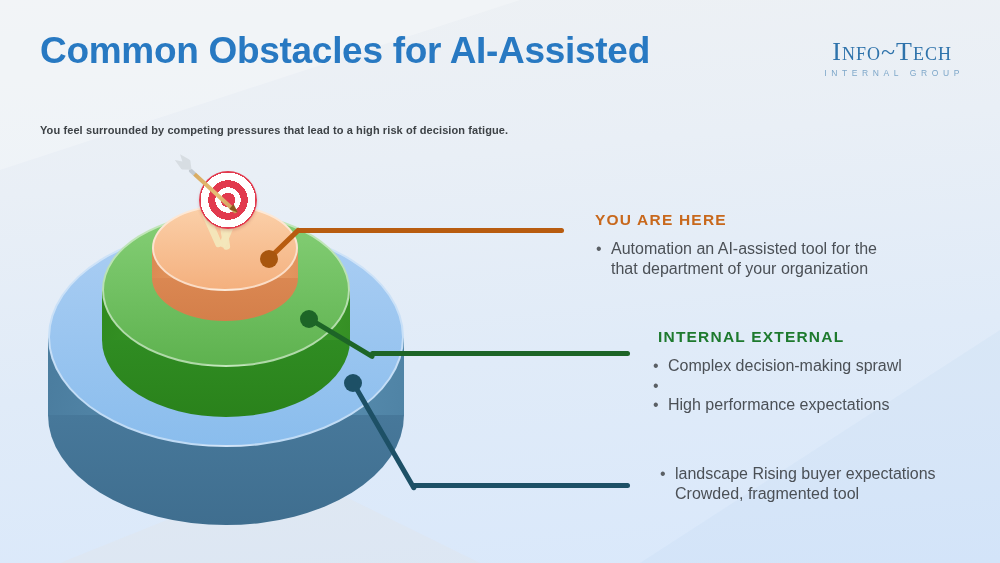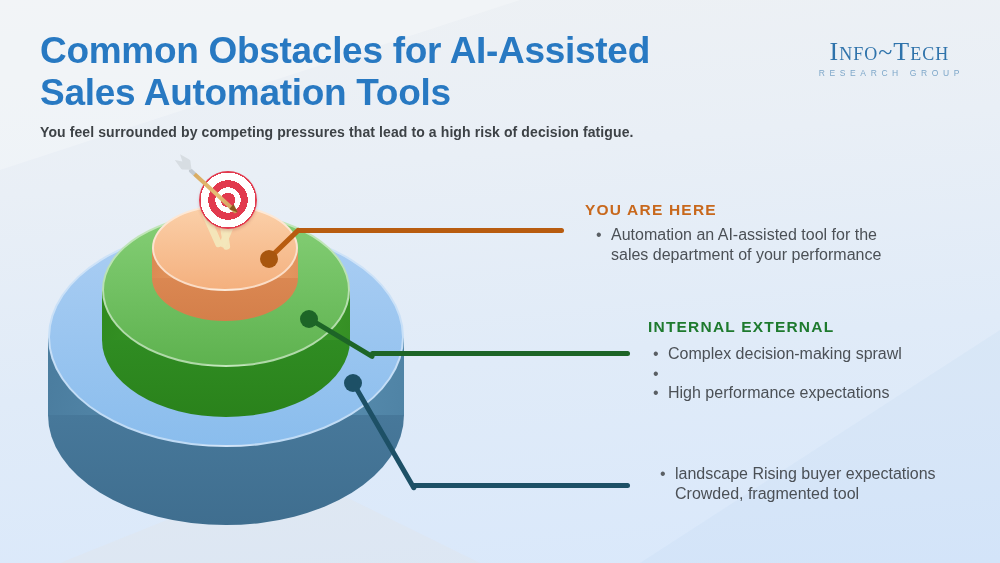--- a/index.html
+++ b/index.html
@@ -9,21 +9,21 @@
     font-family:"Liberation Sans",sans-serif;
   }
   .facet{position:absolute;pointer-events:none;}
   .facet1{left:0;top:0;width:520px;height:170px;background:rgba(255,255,255,0.25);clip-path:polygon(0 0,100% 0,0 100%);}
   .facet2{left:640px;top:330px;width:360px;height:233px;background:rgba(173,205,240,0.12);clip-path:polygon(100% 0,100% 100%,0 100%);}
   .facet3{left:60px;top:470px;width:420px;height:93px;background:rgba(244,220,190,0.10);clip-path:polygon(0 100%,55% 0,100% 100%);}
 
   
   .title{position:absolute;left:40px;top:30px;margin:0;font-size:37px;line-height:42px;font-weight:700;color:#2879c2;letter-spacing:-0.3px;}
   .title span{display:block;}
-  .subtitle{position:absolute;left:40px;top:124px;margin:0;font-size:14px;font-weight:700;color:#3d4246;letter-spacing:0.1px;}
+  .subtitle{position:absolute;left:40px;top:124px;margin:0;font-size:11px;font-weight:700;color:#3d4246;letter-spacing:0.1px;}
   .logo{position:absolute;right:36px;top:37px;text-align:center;color:#2f73ab;}
   .logo-word{font-family:"Liberation Serif",serif;font-size:26px;line-height:30px;font-variant-caps:small-caps;letter-spacing:1px;}
   .logo-tag{font-size:8.5px;letter-spacing:4.6px;color:#7ea7c9;margin-top:1px;padding-left:4px;}
 
   
   .ell{position:absolute;border-radius:50%;box-sizing:border-box;}
   .rect{position:absolute;}
   
   .blue-base{left:48px;top:305px;width:356px;height:220px;background:linear-gradient(180deg,#4f82a5,#3f6e8f);}
   .blue-wall{left:48px;top:337px;width:356px;height:78px;background:linear-gradient(100deg,#4a7c9e,#5f95b7 60%,#4f83a5);}
@@ -64,21 +64,21 @@
   .o-dot{left:260px;top:250px;background:#a8560e;}
   .g-diag{left:309px;top:316px;width:76px;transform:rotate(31deg);}
   .g-horiz{left:370px;top:351px;width:260px;}
   .g-dot{left:300px;top:310px;background:#1d6527;}
   .t-diag{left:353px;top:380px;width:124px;transform:rotate(60deg);}
   .t-horiz{left:411px;top:483px;width:219px;}
   .t-dot{left:344px;top:374px;background:#1d5066;}
 
   
   .ann{position:absolute;}
-  .ann h3{margin:0;font-size:15.5px;font-weight:700;letter-spacing:1.2px;}
+  .ann h3{margin:10px;font-size:15.5px;font-weight:700;letter-spacing:1.2px;}
   .acc-orange{color:#c8681c;}
   .acc-green{color:#1e7a2e;}
   .acc-teal{color:#205a74;}
   .blist{margin-top:6px;}
   .li{display:flex;font-size:16px;line-height:19.5px;color:#4b5056;}
   .li + .li{margin-top:0px;}
   .mk{width:15px;flex:0 0 15px;text-align:left;color:#5a5f64;}
   .lines span{display:block;}
   #ann-you{left:585px;top:201px;}
   #ann-you .blist{margin-left:11px;}
@@ -91,27 +91,26 @@
 <body>
 
 <div class="stage">
 
   <div class="facet facet1"></div>
   <div class="facet facet2"></div>
   <div class="facet facet3"></div>
 
   <h1 class="title">
     <span>Common Obstacles for AI-Assisted</span>
-    <span>Sales Automation Tools</span>
   </h1>
   <p class="subtitle">You feel surrounded by competing pressures that lead to a high risk of decision fatigue.</p>
 
   <div class="logo">
     <div class="logo-word">Info~Tech</div>
-    <div class="logo-tag">RESEARCH GROUP</div>
+    <div class="logo-tag">INTERNAL GROUP</div>
   </div>
 
   <div>
 
     <div class="ell blue-base"></div>
     <div class="rect blue-wall"></div>
     <div class="ell blue-top"></div>
 
     <div class="ell green-base"></div>
     <div class="rect green-wall"></div>
@@ -140,21 +139,21 @@
     <div class="dot t-dot"></div>
   </div>
 
   <div class="ann" id="ann-you">
     <h3 class="acc-orange">YOU ARE HERE</h3>
     <div class="blist">
       <div class="li">
         <span class="mk">•</span>
         <div class="lines">
           <span>Automation an AI-assisted tool for the</span>
-          <span>sales department of your performance</span>
+          <span>that department of your organization</span>
         </div>
       </div>
     </div>
   </div>
 
   <div class="ann" id="ann-int">
     <h3 class="acc-green">INTERNAL EXTERNAL</h3>
     <div class="blist">
       <div class="li">
         <span class="mk">•</span>

